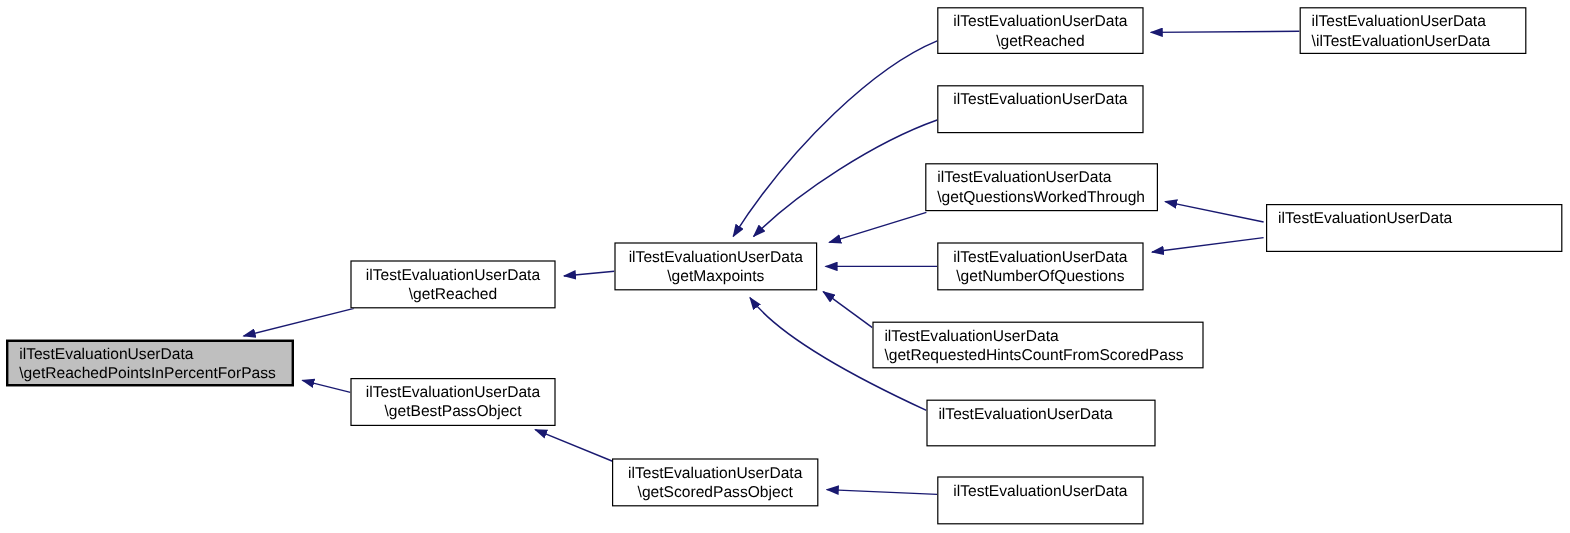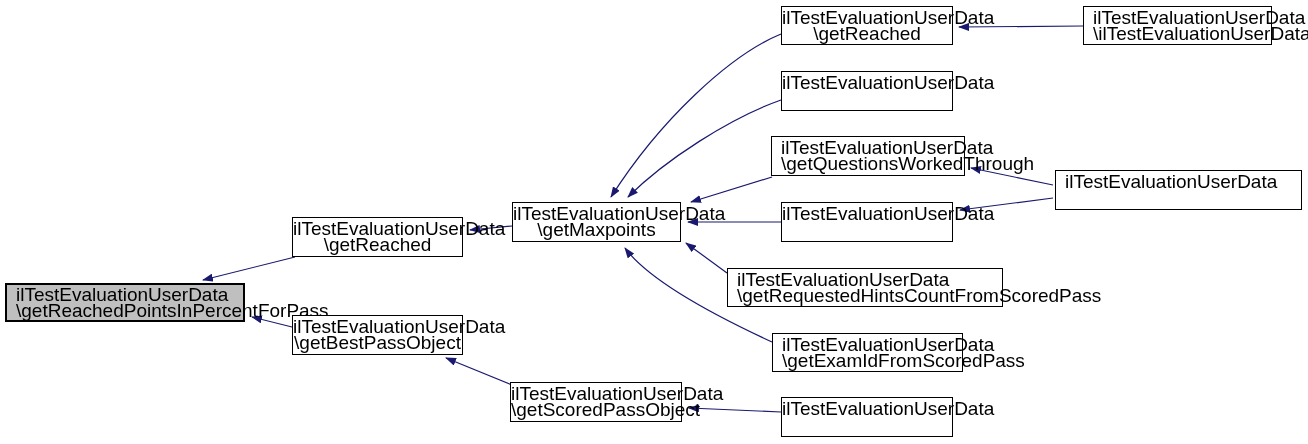--- a/index.html
+++ b/index.html
@@ -10,21 +10,21 @@
     font-family:"Liberation Sans", sans-serif;
     overflow:hidden;
   }
   .edges{position:absolute;left:0;top:0;width:1308px;height:444px;pointer-events:none;}
   .node{
     position:absolute;
     box-sizing:border-box;
     background:#ffffff;
     border:1px solid #000000;
     color:#000000;
-    font-size:19px;
+    font-size:13px;
     line-height:16px;
     padding-top:3px;
     cursor:pointer;
     white-space:nowrap;
   }
   .node.center{text-align:center;}
   .node.left{text-align:left;padding-left:9px;padding-right:2px;}
   .node.focus{
     background:#bfbfbf;
     border:2px solid #000000;
@@ -110,30 +110,30 @@
     <div>ilTestEvaluationUserData</div>
   </div>
 
   <div id="n7" class="node left">
     <div>ilTestEvaluationUserData</div>
     <div>\getQuestionsWorkedThrough</div>
   </div>
 
   <div id="n8" class="node center">
     <div>ilTestEvaluationUserData</div>
+    <div>\getNumberOfQuestions</div>
   </div>
 
   <div id="n9" class="node left">
     <div>ilTestEvaluationUserData</div>
     <div>\getRequestedHintsCountFromScoredPass</div>
   </div>
 
   <div id="n10" class="node left">
     <div>ilTestEvaluationUserData</div>
-    <div>\getExamIdFromScoredPass</div>
   </div>
 
   <div id="n11" class="node center">
     <div>ilTestEvaluationUserData</div>
   </div>
 
   <div id="n12" class="node left">
     <div>ilTestEvaluationUserData</div>
     <div>\ilTestEvaluationUserData</div>
   </div>

